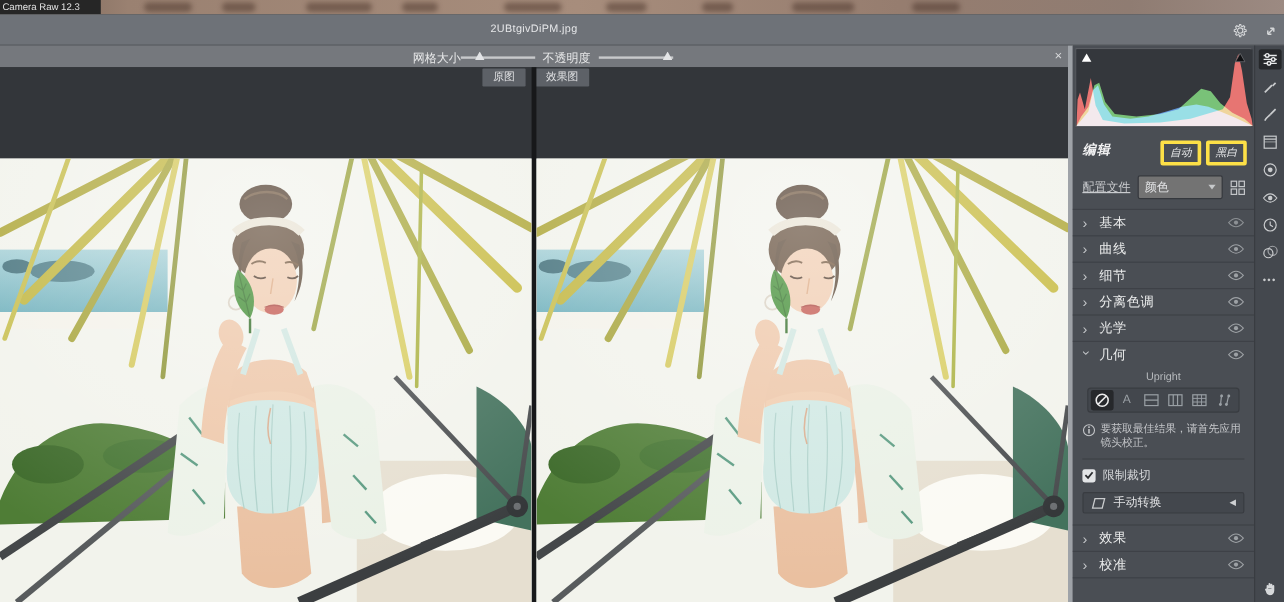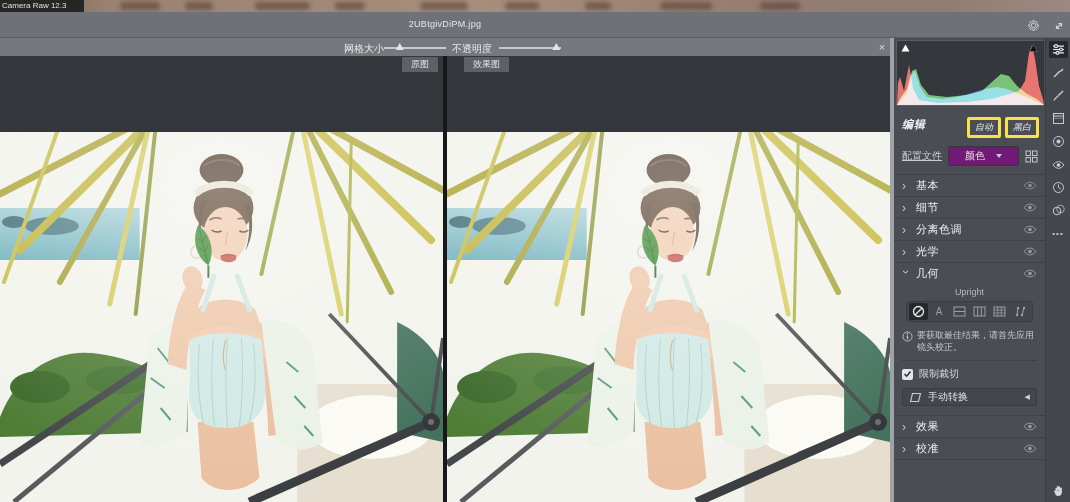--- a/index.html
+++ b/index.html
@@ -45,22 +45,22 @@
   .histogram { position:relative; margin:2px 2px 4px 2px; height:66px;
     background:#34373c; border:1px solid #5a5d62; }
   .clip { position:absolute; top:3px; }
   .edit-row { display:flex; align-items:flex-start; padding:7px 6px 5px 8px;font-style:italic; }
   .edit-title { font-size:11px; font-weight:bold; color:#f2f2f3; letter-spacing:1px; }
   .mini-btn { border:3px solid #fde047; border-radius:2px; padding:1px 5px; font-size:9px;
     color:#e9eaeb; margin-left:4px; background:transparent; }
   .edit-row .spacer { flex:1; }
   .profile-row { display:flex; align-items:center; padding:3px 7px 8px 8px; gap:6px; }
   .profile-label { color:#c9cbce; font-size:10px; white-space:nowrap;text-decoration:underline; }
-  .profile-select { flex:1; display:flex; align-items:center; background:#701a75;
-    border:1px solid #35383d; border-radius:2px; padding:2px 16px; color:#e3e4e6; }
+  .profile-select { flex:1; display:flex; align-items:center; background:#737373;
+    border:1px solid #35383d; border-radius:2px; padding:2px 5px; color:#e3e4e6; }
   .profile-select .val { flex:1; font-size:10px; }
   .caret-down { width:0; height:0; border-left:3.5px solid transparent;
     border-right:3.5px solid transparent; border-top:4px solid #c6c8ca; }
   .panel-row { display:flex; align-items:center; height:22px; border-top:1px solid #3e4147;
     padding:0 8px;justify-content:flex-end; }
   .chev { display:inline-block; color:#c2c5c8; font-size:12px; line-height:10px; width:8px; }
   .chev::before { content:"›"; }
   .chev.down { transform:rotate(90deg); }
   .plabel { margin-left:6px; font-size:11px; color:#eceded; letter-spacing:.5px; }
   .eye-wrap { margin-left:auto; display:flex; }
@@ -130,21 +130,21 @@
   </div>
   <span class="ov-label" style="left:452px">不透明度</span>
   <div class="track" style="left:499px">
     <div class="thumb" style="left:86%"></div>
   </div>
   <span class="ov-close">×</span>
 </div>
 
 <div class="canvas">
   <span class="cmp-btn" style="left:402px">原图</span>
-  <span class="cmp-btn" style="left:464px">效果图</span>
+  <span class="cmp-btn" style="left:446px">效果图</span>
   <div class="pane-divider"></div>
   <div class="photo-pane photo-mount" style="left:0">
 <svg viewBox="0 0 444 370" preserveAspectRatio="none">
   <defs>
     <linearGradient id="sea" x1="0" y1="0" x2="0" y2="1">
       <stop offset="0" stop-color="#a9d2d8"></stop>
             <stop offset="1" stop-color="#6fb0bc"></stop>
     </linearGradient>
     <radialGradient id="glow" cx="50%" cy="15%" r="80%">
       <stop offset="0" stop-color="#ffffff" stop-opacity=".35"></stop>
@@ -408,20 +408,30 @@
     <span class="plabel">基本</span>
     <span class="eye-wrap">
         <svg width="14" height="9" viewBox="0 0 16 10">
           <path d="M1,5 Q8,-3 15,5 Q8,13 1,5 Z" fill="none" stroke="#8c9094"></path>
           <circle cx="8" cy="5" r="2" fill="#8c9094"></circle>
         </svg>
       </span>
   </div>
   <div class="panel-row">
     <span class="chev"></span>
+    <span class="plabel">曲线</span>
+    <span class="eye-wrap">
+        <svg width="14" height="9" viewBox="0 0 16 10">
+          <path d="M1,5 Q8,-3 15,5 Q8,13 1,5 Z" fill="none" stroke="#9da1a5"></path>
+          <circle cx="8" cy="5" r="2" fill="#9da1a5"></circle>
+        </svg>
+      </span>
+  </div>
+  <div class="panel-row">
+    <span class="chev"></span>
     <span class="plabel">细节</span>
     <span class="eye-wrap">
         <svg width="14" height="9" viewBox="0 0 16 10">
           <path d="M1,5 Q8,-3 15,5 Q8,13 1,5 Z" fill="none" stroke="#9da1a5"></path>
           <circle cx="8" cy="5" r="2" fill="#9da1a5"></circle>
         </svg>
       </span>
   </div>
   <div class="panel-row">
     <span class="chev"></span>

